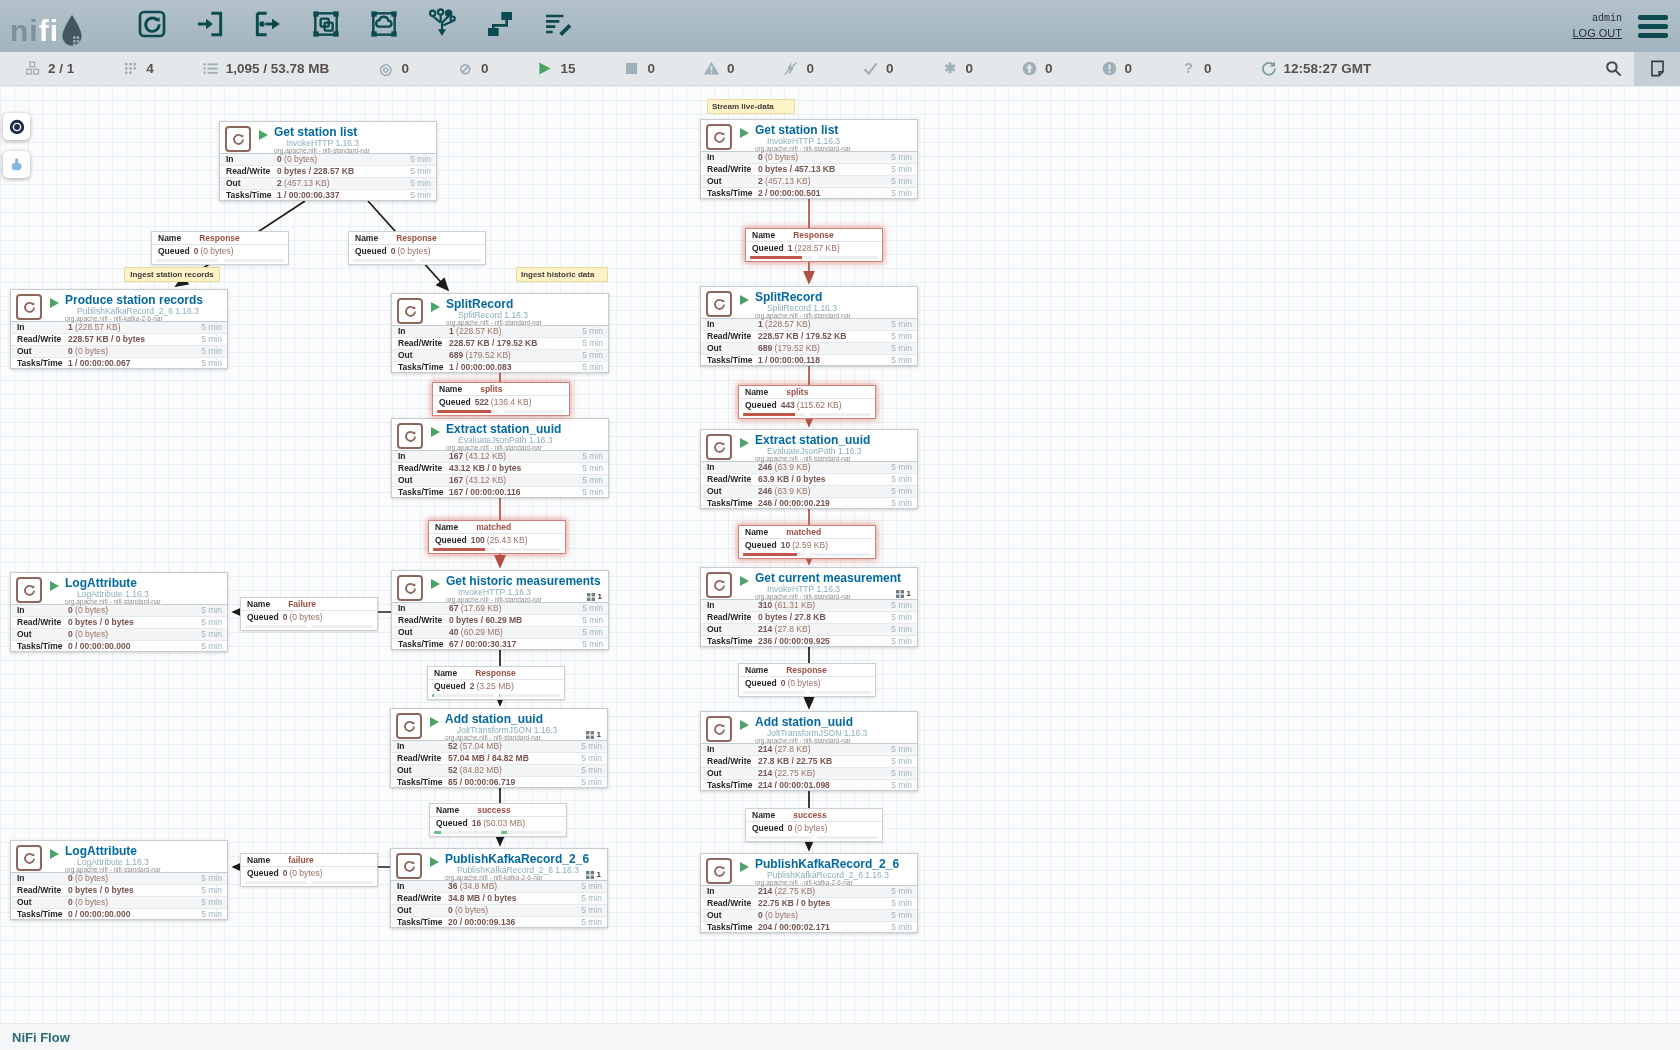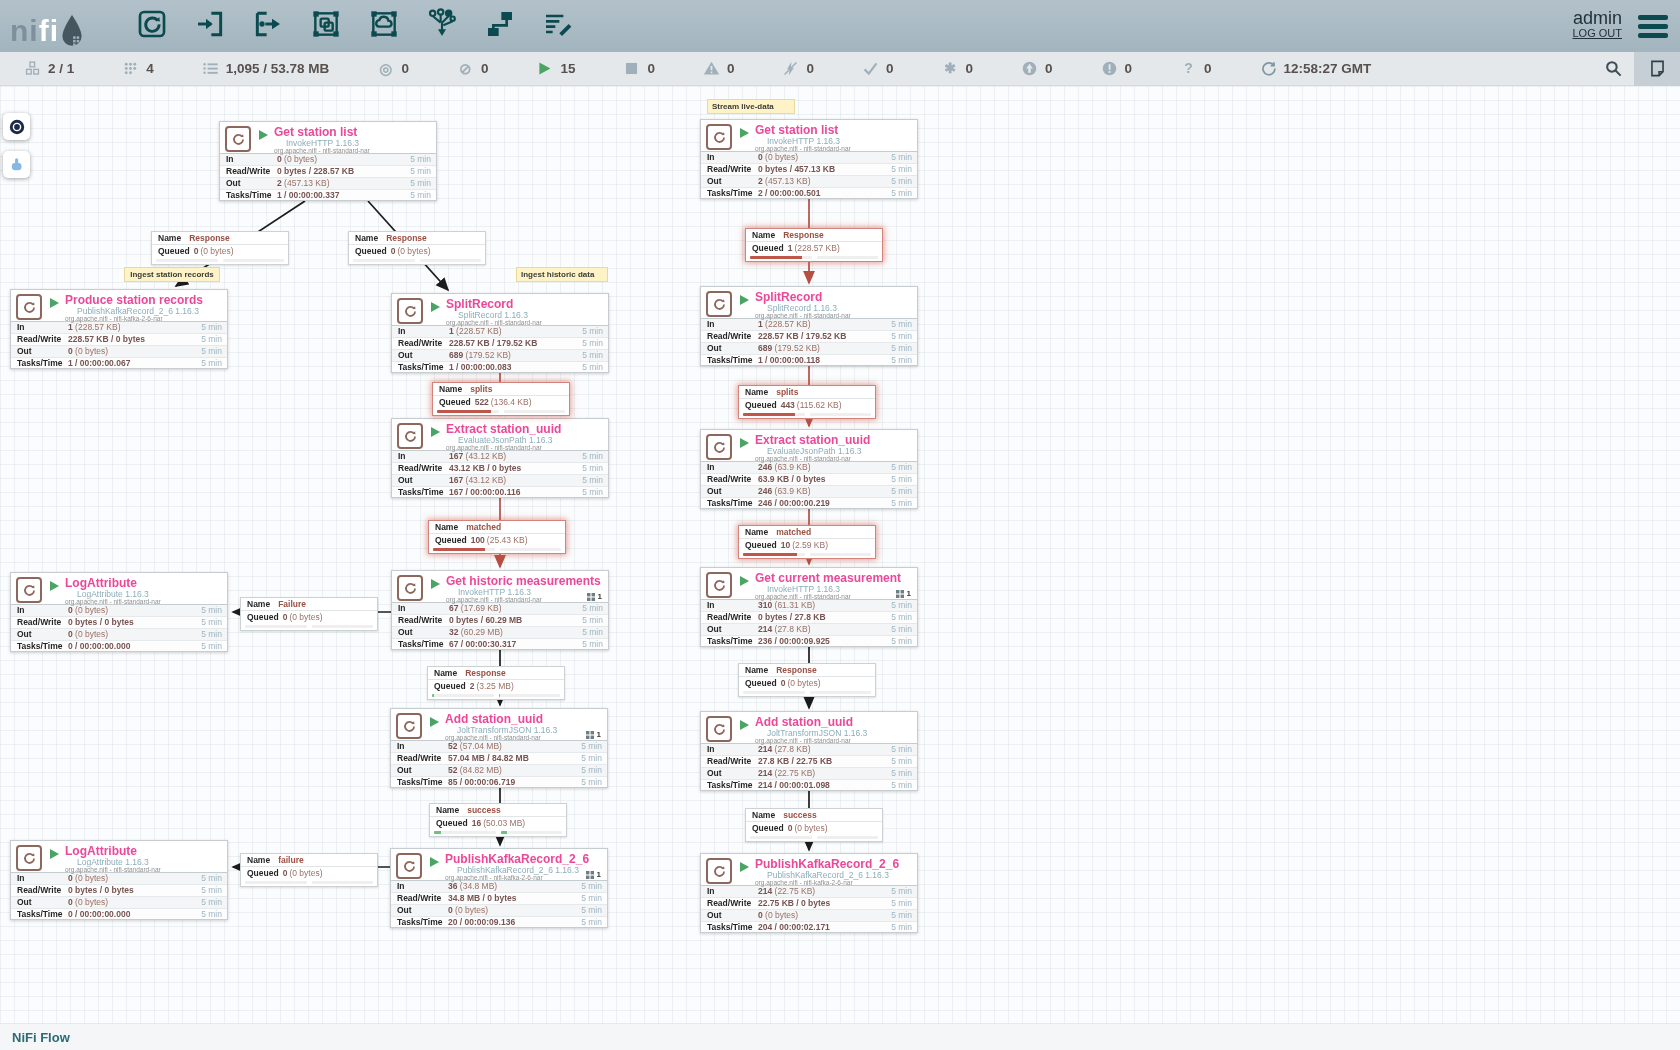--- a/index.html
+++ b/index.html
@@ -9,21 +9,21 @@
   #header{position:absolute;left:0;top:0;width:1680px;height:52px;
     background:linear-gradient(#b3c2ca,#a2b4be);display:flex;align-items:center;}
   #logo{display:flex;align-items:flex-end;margin-left:10px;width:104px;margin-top:9px;}
   #logo .ni{font-size:30px;font-weight:bold;color:#7d909b;letter-spacing:1px;}
   #logo .fi{font-size:30px;font-weight:bold;color:#ffffff;letter-spacing:1px;}
   #toolbar{display:flex;align-items:center;gap:26px;margin-left:22px;}
   .tb-icon{width:32px;height:32px;display:flex;align-items:center;justify-content:center;cursor:grab;}
   .tb-icon svg{width:32px;height:32px;}
   #header-right{margin-left:auto;display:flex;align-items:center;margin-right:12px;}
   #user-block{text-align:right;margin-right:16px;line-height:15px;}
-  #user-name{font-family:Liberation Sans, sans-serif;font-size:18px;color:#24313a;}
+  #user-name{font-family:Liberation Mono, monospace;font-size:10px;color:#24313a;}
   #logout{font-size:11px;color:#24313a;text-decoration:underline;cursor:pointer;}
   #hamburger{width:30px;display:flex;flex-direction:column;gap:4px;cursor:pointer;}
   #hamburger div{height:5px;background:#0b4a4e;border-radius:2px;}
   
   #statusbar{position:absolute;left:0;top:52px;width:1680px;height:34px;background:#e4e8ea;
     display:flex;align-items:center;border-bottom:1px solid #d3dade;}
   #sb-items{display:flex;align-items:center;gap:48px;padding-left:24px;flex:1;}
   .sb-item{display:flex;align-items:center;gap:7px;white-space:nowrap;}
   .sb-item .ic{width:17px;height:17px;display:flex;align-items:center;justify-content:center;
     color:#9fb0ba;font-size:15px;font-weight:bold;}
@@ -46,41 +46,41 @@
   .sticky{position:absolute;background:#fdf3c6;border:1px solid #e9d99c;padding:2px 4px;
     font-size:8px;font-weight:bold;color:#3c3c3c;white-space:nowrap;}
   
   .proc{position:absolute;width:218px;height:80px;background:#fdfdfd;border:1px solid #c6ccd0;
     box-shadow:0 1px 3px rgba(0,0,0,.18);font-size:9px;cursor:pointer;}
   .proc-head{position:relative;height:31px;background:#fff;}
   .proc-icon{position:absolute;left:5px;top:4px;width:26px;height:26px;border:2px solid #8d675c;
     border-radius:4px;display:flex;align-items:center;justify-content:center;}
   .proc-run{position:absolute;left:39px;top:8px;width:0;height:0;
     border-left:9px solid #4aa564;border-top:5px solid transparent;border-bottom:5px solid transparent;}
-  .proc-title{position:absolute;left:54px;top:3px;font-size:12px;font-weight:bold;color:#ec4899;white-space:nowrap;}
+  .proc-title{position:absolute;left:54px;top:3px;font-size:12px;font-weight:bold;color:#0369a1;white-space:nowrap;}
   .proc-type{position:absolute;left:66px;top:16px;font-size:8.5px;color:#8badba;white-space:nowrap;}
   .proc-bundle{position:absolute;left:54px;top:25px;font-size:6.5px;color:#8f8f8f;white-space:nowrap;}
   .proc-badge{position:absolute;right:6px;top:21px;display:flex;align-items:center;gap:3px;
     font-size:8px;font-weight:bold;color:#3a3a3a;}
   .proc-rows{border-top:1px solid #c3ccd1;}
   .prow{display:flex;height:12px;line-height:11px;font-size:8.5px;border-bottom:1px solid #e6e9eb;}
   .prow:nth-child(odd){background:#f3f5f6;}
   .prow:last-child{border-bottom:none;}
   .prow .lbl{width:57px;padding-left:6px;font-weight:bold;color:#262626;}
   .prow .val{flex:1;color:#775351;font-weight:bold;white-space:nowrap;}
   .prow .val i{font-style:normal;font-weight:normal;color:#9b7167;}
   .prow .per{width:36px;text-align:right;padding-right:5px;color:#9fb6c1;}
   
   .conn{position:absolute;width:138px;background:#fff;border:1px solid #ccd1d4;
     box-shadow:0 1px 2px rgba(0,0,0,.12);font-size:8.5px;cursor:pointer;}
   .conn.red{border:1px solid #d4827a;box-shadow:0 0 6px 1px rgba(206,83,69,.55);}
   .c-row{height:13px;line-height:13px;padding:0 6px;white-space:nowrap;}
   .c-row.first{border-bottom:1px solid #e2e5e7;}
   .c-row b{color:#262626;}
-  .c-name{color:#9c4f43;font-weight:bold;margin-left:8px;}
+  .c-name{color:#9c4f43;font-weight:bold;margin-left:18px;}
   .c-q{color:#775351;font-weight:bold;margin-left:4px;}
   .c-extra{color:#9b7167;margin-left:2px;}
   .c-bars{display:flex;gap:5px;padding:1px 4px 2px 4px;}
   .c-track{flex:1;height:3px;background:#efefef;border-radius:1px;overflow:hidden;}
   .c-fill{height:100%;}
   
   #footer{position:absolute;left:0;bottom:0;width:1680px;height:27px;
     background:rgba(243,245,246,.92);border-top:1px solid rgba(0,0,0,.05);
     display:flex;align-items:center;}
   #breadcrumb{margin-left:12px;font-size:13px;font-weight:bold;color:#2a6b75;cursor:pointer;}
@@ -699,21 +699,21 @@
       <span class="val"><b>67</b> <i>(17.69 KB)</i></span>
       <span class="per">5 min</span>
           </div>
           <div class="prow">
       <span class="lbl">Read/Write</span>
       <span class="val"><b>0 bytes / 60.29 MB</b></span>
       <span class="per">5 min</span>
           </div>
           <div class="prow">
       <span class="lbl">Out</span>
-      <span class="val"><b>32</b> <i>(60.29 MB)</i></span>
+      <span class="val"><b>40</b> <i>(60.29 MB)</i></span>
       <span class="per">5 min</span>
           </div>
           <div class="prow">
       <span class="lbl">Tasks/Time</span>
       <span class="val"><b>67 / 00:00:30.317</b></span>
       <span class="per">5 min</span>
           </div>
         </div>
       </div>
       <div class="proc" style="left: 700px; top: 481px;">

